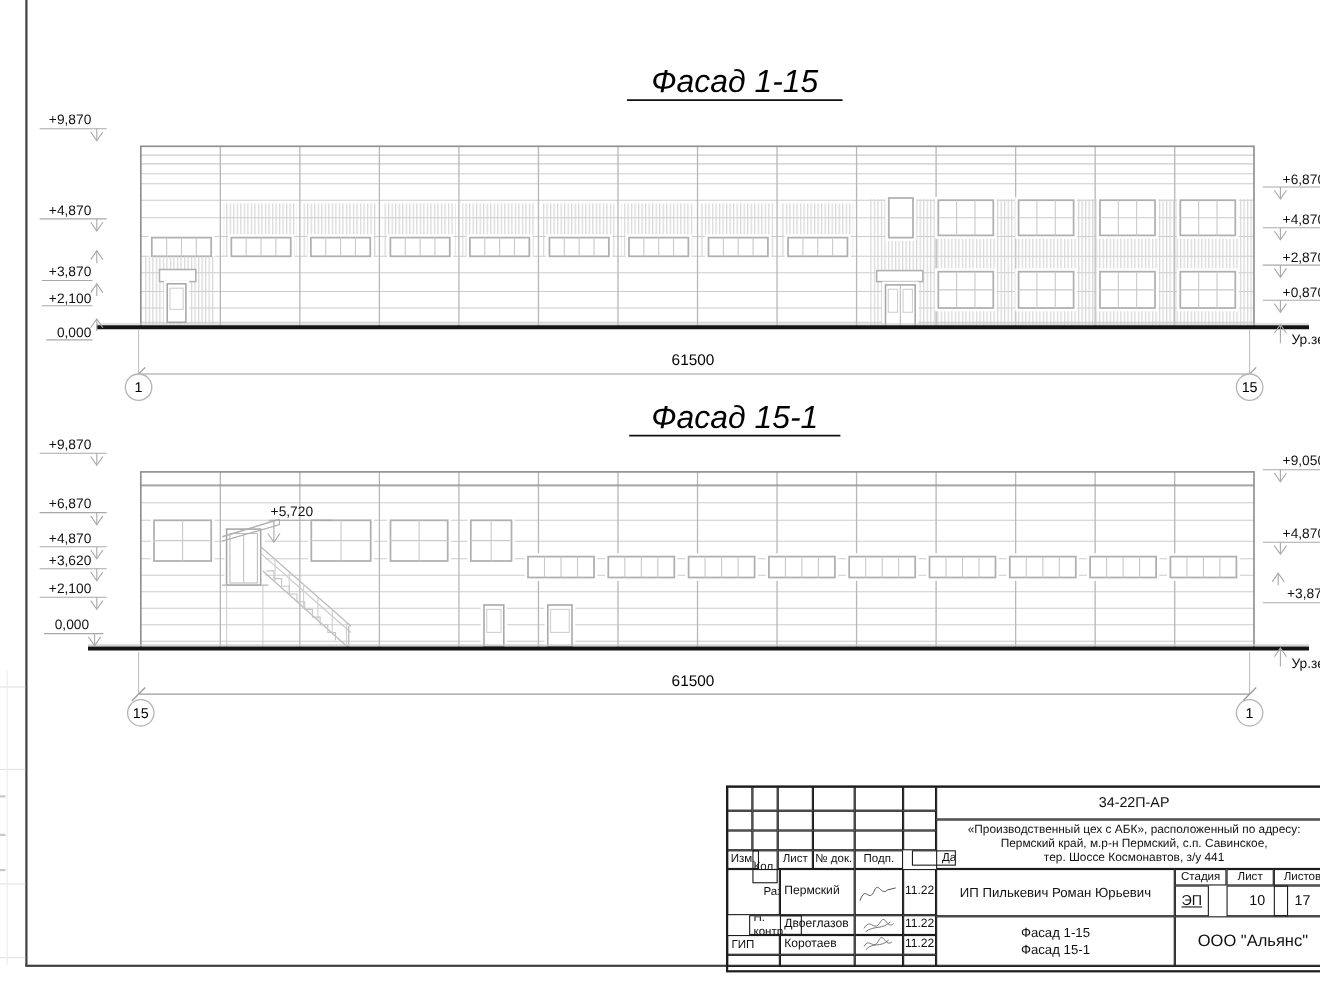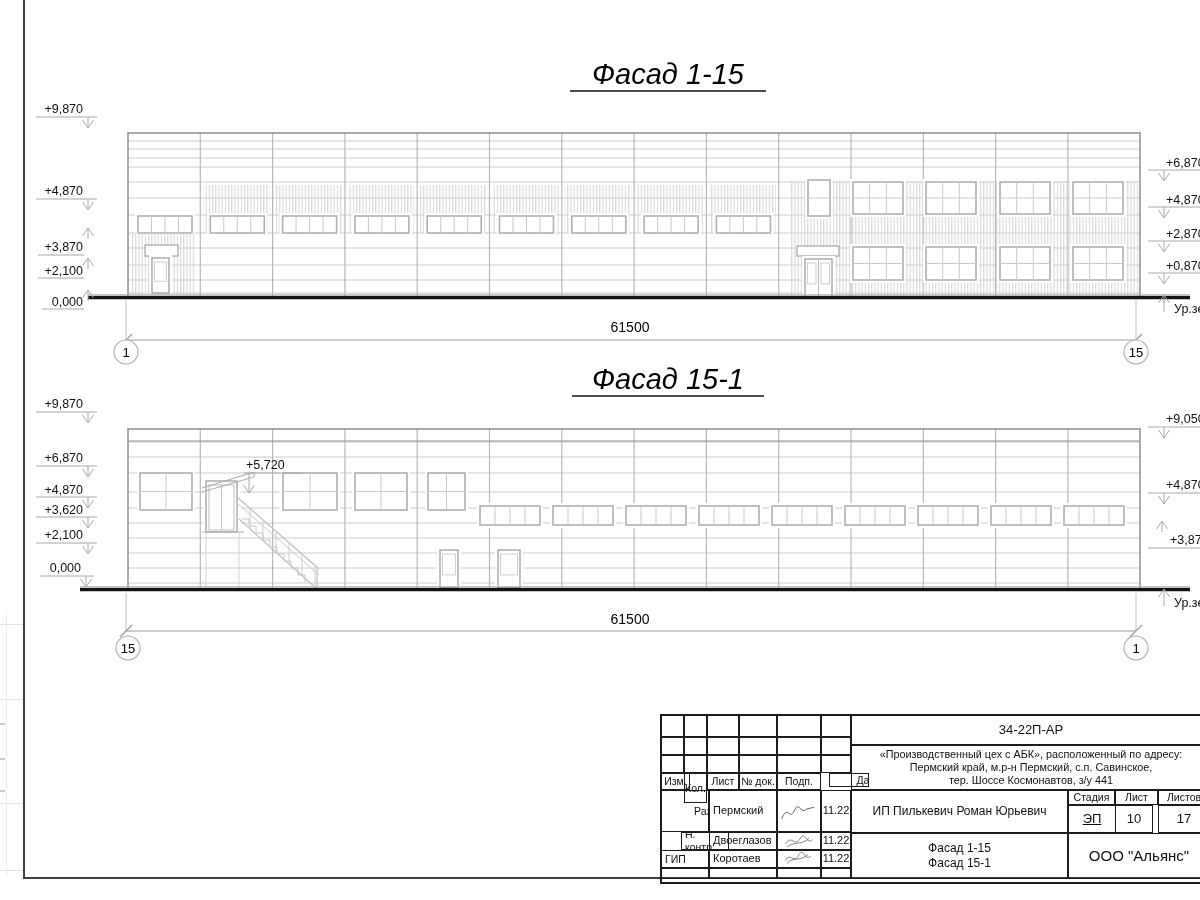--- a/index.html
+++ b/index.html
@@ -583,22 +583,22 @@
       <div class="cell" style="left: 851px; top: 715px; width: 360px; height: 30px; font-size: 13px;">34-22П-АР</div>
       <div class="cell" style="left: 851px; top: 745px; width: 360px; height: 45px; font-size: 10.8px; flex-direction: column; line-height: 13px;">
         <div>«Производственный цех с АБК», расположенный по адресу:</div>
         <div>Пермский край, м.р-н Пермский, с.п. Савинское,</div>
         <div>тер. Шоссе Космонавтов, з/у 441</div>
       </div>
       <div class="cell" style="left: 851px; top: 790px; width: 217px; height: 43px; font-size: 12px;">ИП Пилькевич Роман Юрьевич</div>
       <div class="cell" style="left: 1068px; top: 790px; width: 47px; height: 15px; font-size: 10.5px;">Стадия</div>
       <div class="cell" style="left: 1115px; top: 790px; width: 43px; height: 15px; font-size: 10.5px;">Лист</div>
       <div class="cell" style="left: 1158px; top: 790px; width: 52px; height: 15px; font-size: 10.5px;">Листов</div>
-      <div class="cell" style="left: 1068px; top: 805px; width: 48px; height: 28px; font-size: 13px; text-decoration: underline;">ЭП</div>
-      <div class="cell" style="left: 1115px; top: 805px; width: 38px; height: 28px; font-size: 13px;">10</div>
+      <div class="cell" style="left: 1068px; top: 805px; width: 31px; height: 28px; font-size: 13px; text-decoration: underline;">ЭП</div>
+      <div class="cell" style="left: 1115px; top: 805px; width: 56px; height: 28px; font-size: 13px;">10</div>
       <div class="cell" style="left: 1158px; top: 805px; width: 52px; height: 28px; font-size: 13px;">17</div>
       <div class="cell" style="left: 851px; top: 833px; width: 217px; height: 46px; font-size: 12px; flex-direction: column; line-height: 15px;">
         <div>Фасад 1-15</div>
         <div>Фасад 15-1</div>
       </div>
       <div class="cell" style="left: 1068px; top: 833px; width: 142px; height: 46px; font-size: 15px;">ООО "Альянс"</div>
     </div>
   <div class="tb-outer"></div>
 </div>
 

